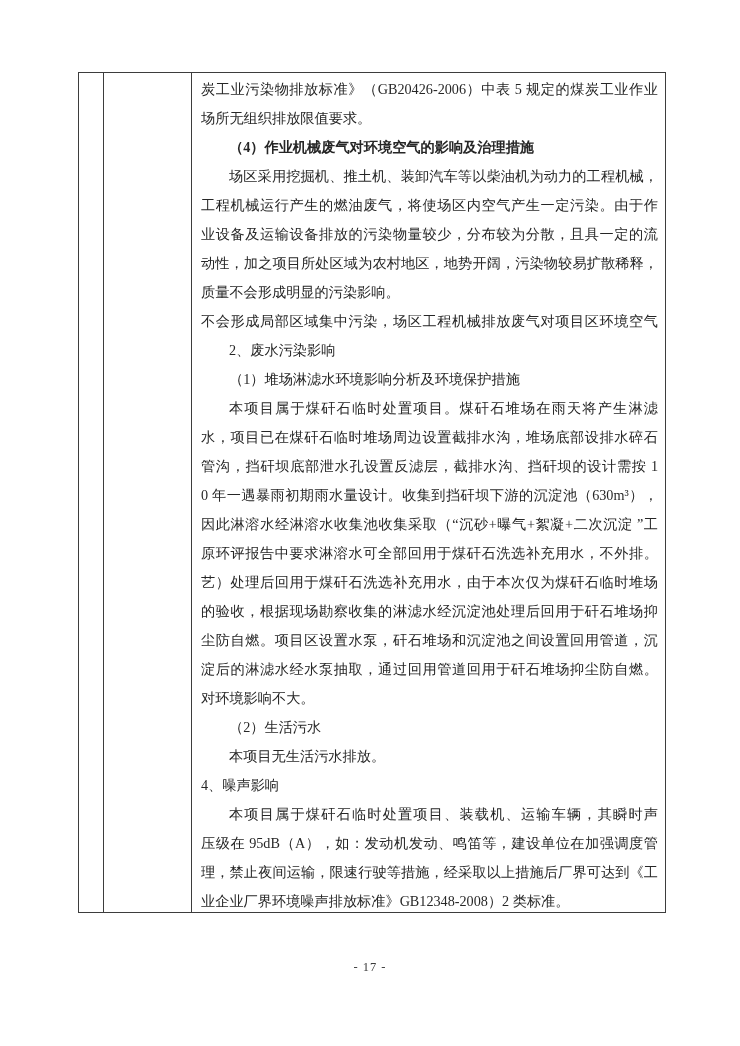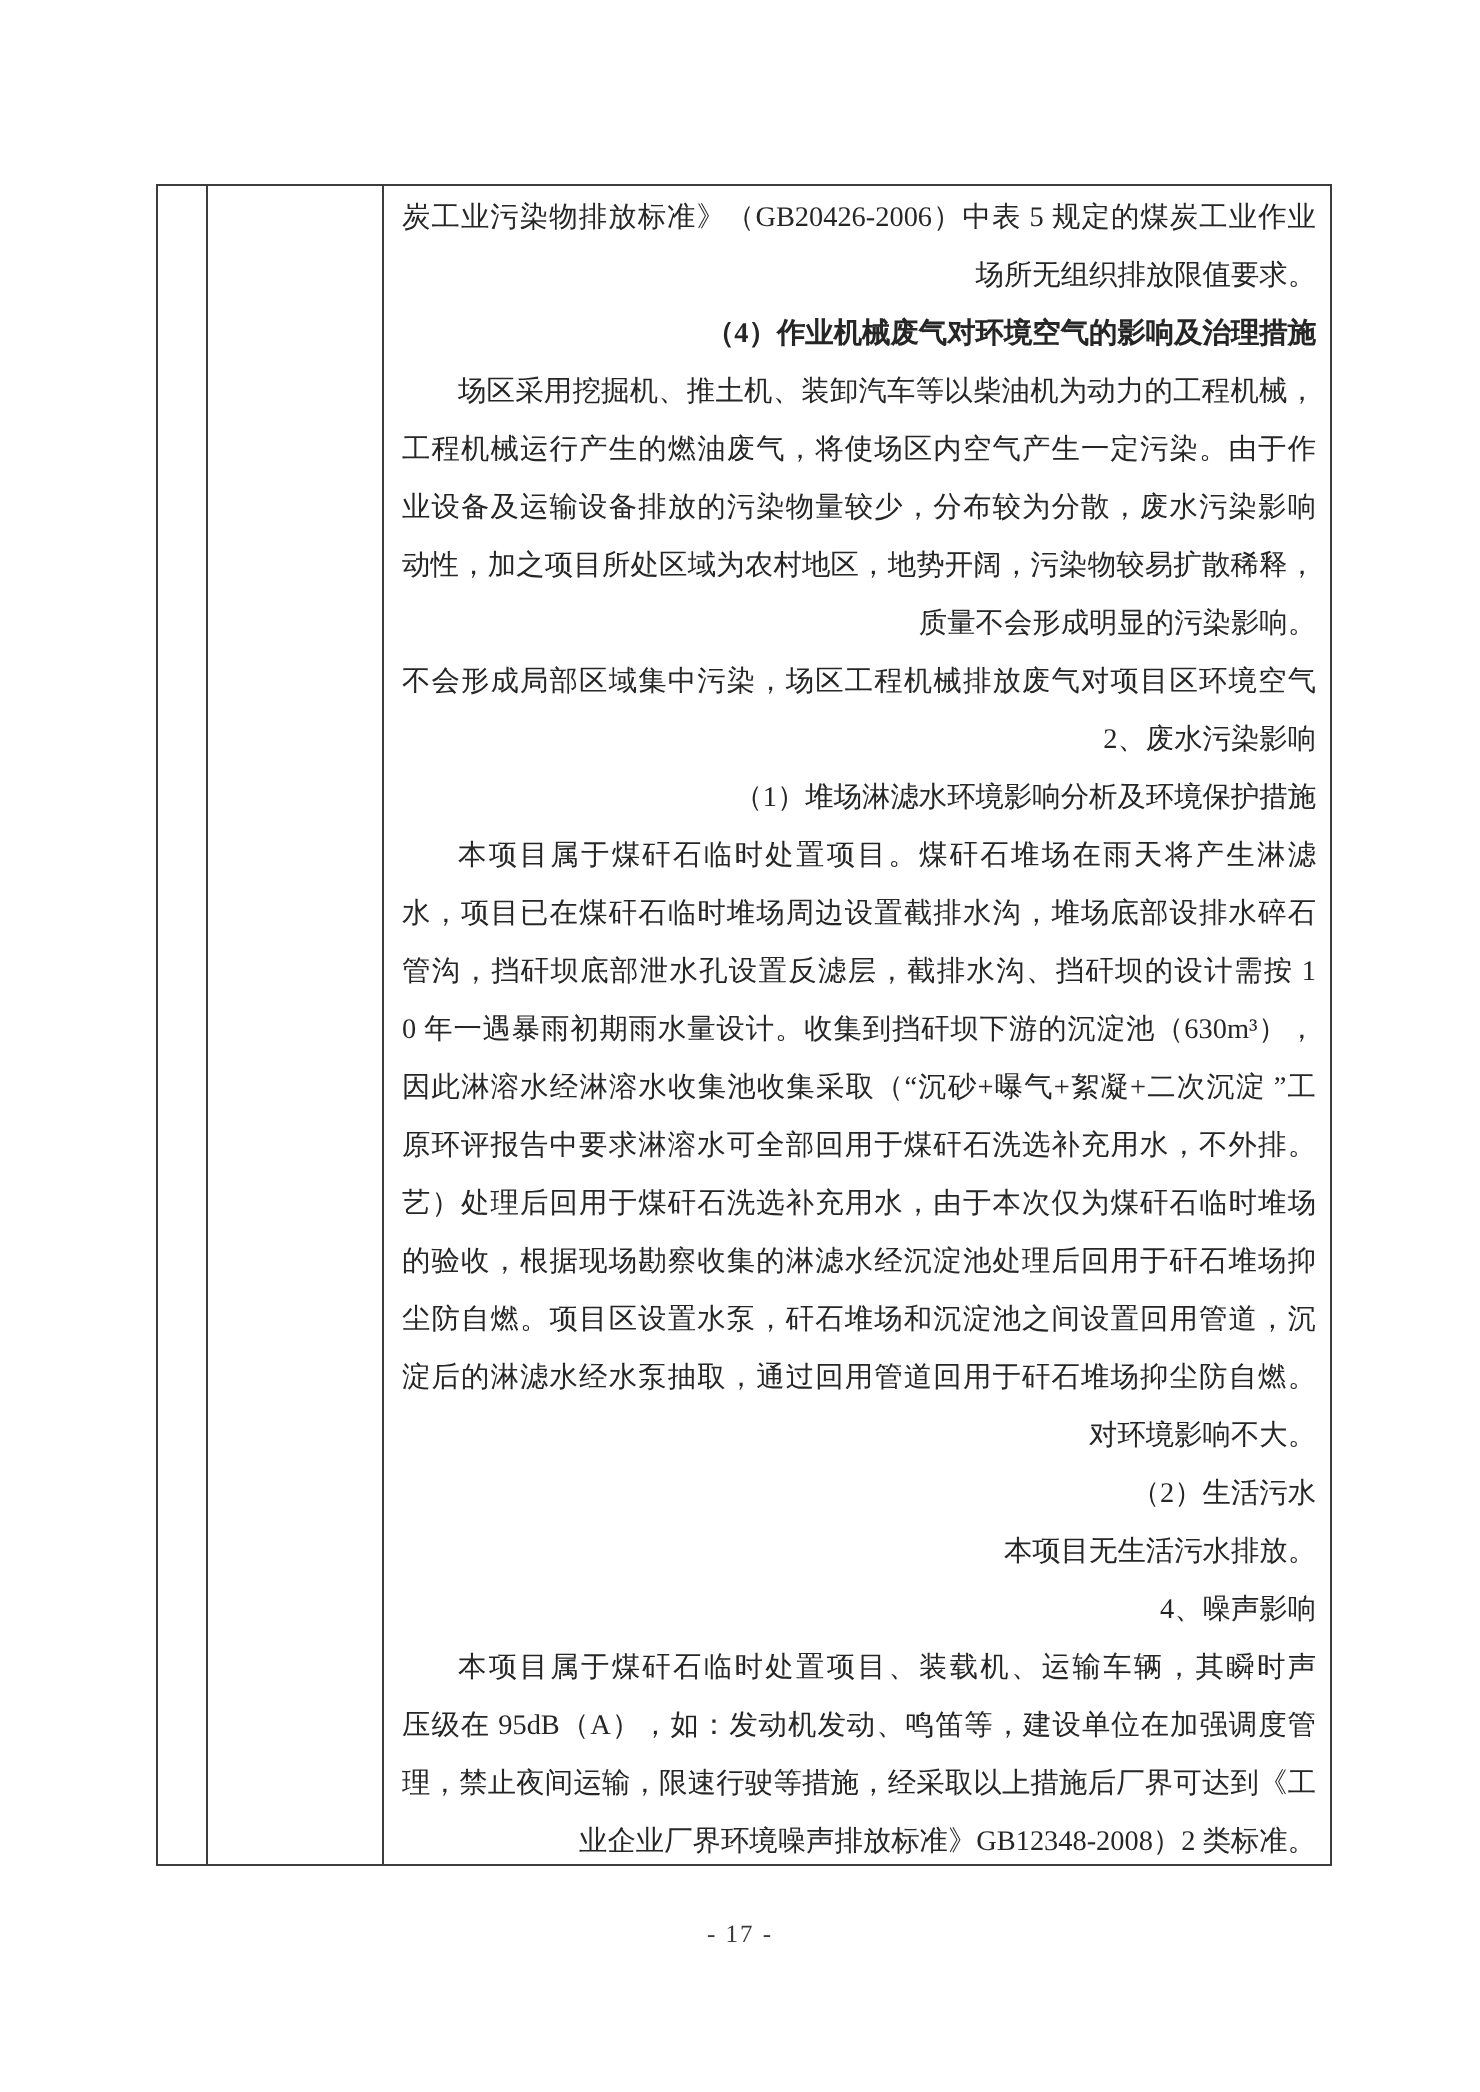--- a/index.html
+++ b/index.html
@@ -12,21 +12,21 @@
     width: 740px;
     height: 1046px;
     background: #ffffff;
     font-family: "Liberation Serif", "DejaVu Serif", serif;
     color: #262626;
     overflow: hidden;
   }
   .doc-table {
     position: absolute;
     left: 78px;
-    top: 92px;
+    top: 72px;
     width: 588px;
     height: 841px;
     border: 1px solid #3d3d3d;
     display: flex;
     box-sizing: border-box;
     background: #ffffff;
   }
   .cell {
     box-sizing: border-box;
     height: 100%;
@@ -43,21 +43,21 @@
     flex: 1;
     padding: 2px 7px 0 9px;
     overflow: hidden;
   }
   .line {
     height: 29px;
     line-height: 29px;
     font-size: 14.2px;
     white-space: nowrap;
     overflow: hidden;
-    text-align: right;
+    text-align: left;
   }
   .line.full {
     white-space: normal;
     text-align: justify;
     text-align-last: justify;
   }
   .line.indent {
     padding-left: 28px;
   }
   .line.bold {
@@ -81,21 +81,21 @@
   <div class="doc-table">
     <div class="cell col1"></div>
     <div class="cell col2"></div>
     <div class="cell col3">
       <div id="lines">
           <div class="line full">炭工业污染物排放标准》（GB20426-2006）中表 5 规定的煤炭工业作业</div>
           <div class="line">场所无组织排放限值要求。</div>
           <div class="line indent bold">（4）作业机械废气对环境空气的影响及治理措施</div>
           <div class="line full indent">场区采用挖掘机、推土机、装卸汽车等以柴油机为动力的工程机械，</div>
           <div class="line full">工程机械运行产生的燃油废气，将使场区内空气产生一定污染。由于作</div>
-          <div class="line full">业设备及运输设备排放的污染物量较少，分布较为分散，废水污染影响</div>
+          <div class="line full">业设备及运输设备排放的污染物量较少，分布较为分散，且具一定的流</div>
           <div class="line full">动性，加之项目所处区域为农村地区，地势开阔，污染物较易扩散稀释，</div>
           <div class="line">质量不会形成明显的污染影响。</div>
           <div class="line full">不会形成局部区域集中污染，场区工程机械排放废气对项目区环境空气</div>
           <div class="line indent">2、废水污染影响</div>
           <div class="line indent">（1）堆场淋滤水环境影响分析及环境保护措施</div>
           <div class="line full indent">本项目属于煤矸石临时处置项目。煤矸石堆场在雨天将产生淋滤</div>
           <div class="line full">水，项目已在煤矸石临时堆场周边设置截排水沟，堆场底部设排水碎石</div>
           <div class="line full">管沟，挡矸坝底部泄水孔设置反滤层，截排水沟、挡矸坝的设计需按 1</div>
           <div class="line full">0 年一遇暴雨初期雨水量设计。收集到挡矸坝下游的沉淀池（630m³），</div>
           <div class="line full">因此淋溶水经淋溶水收集池收集采取（“沉砂+曝气+絮凝+二次沉淀 ”工</div>

